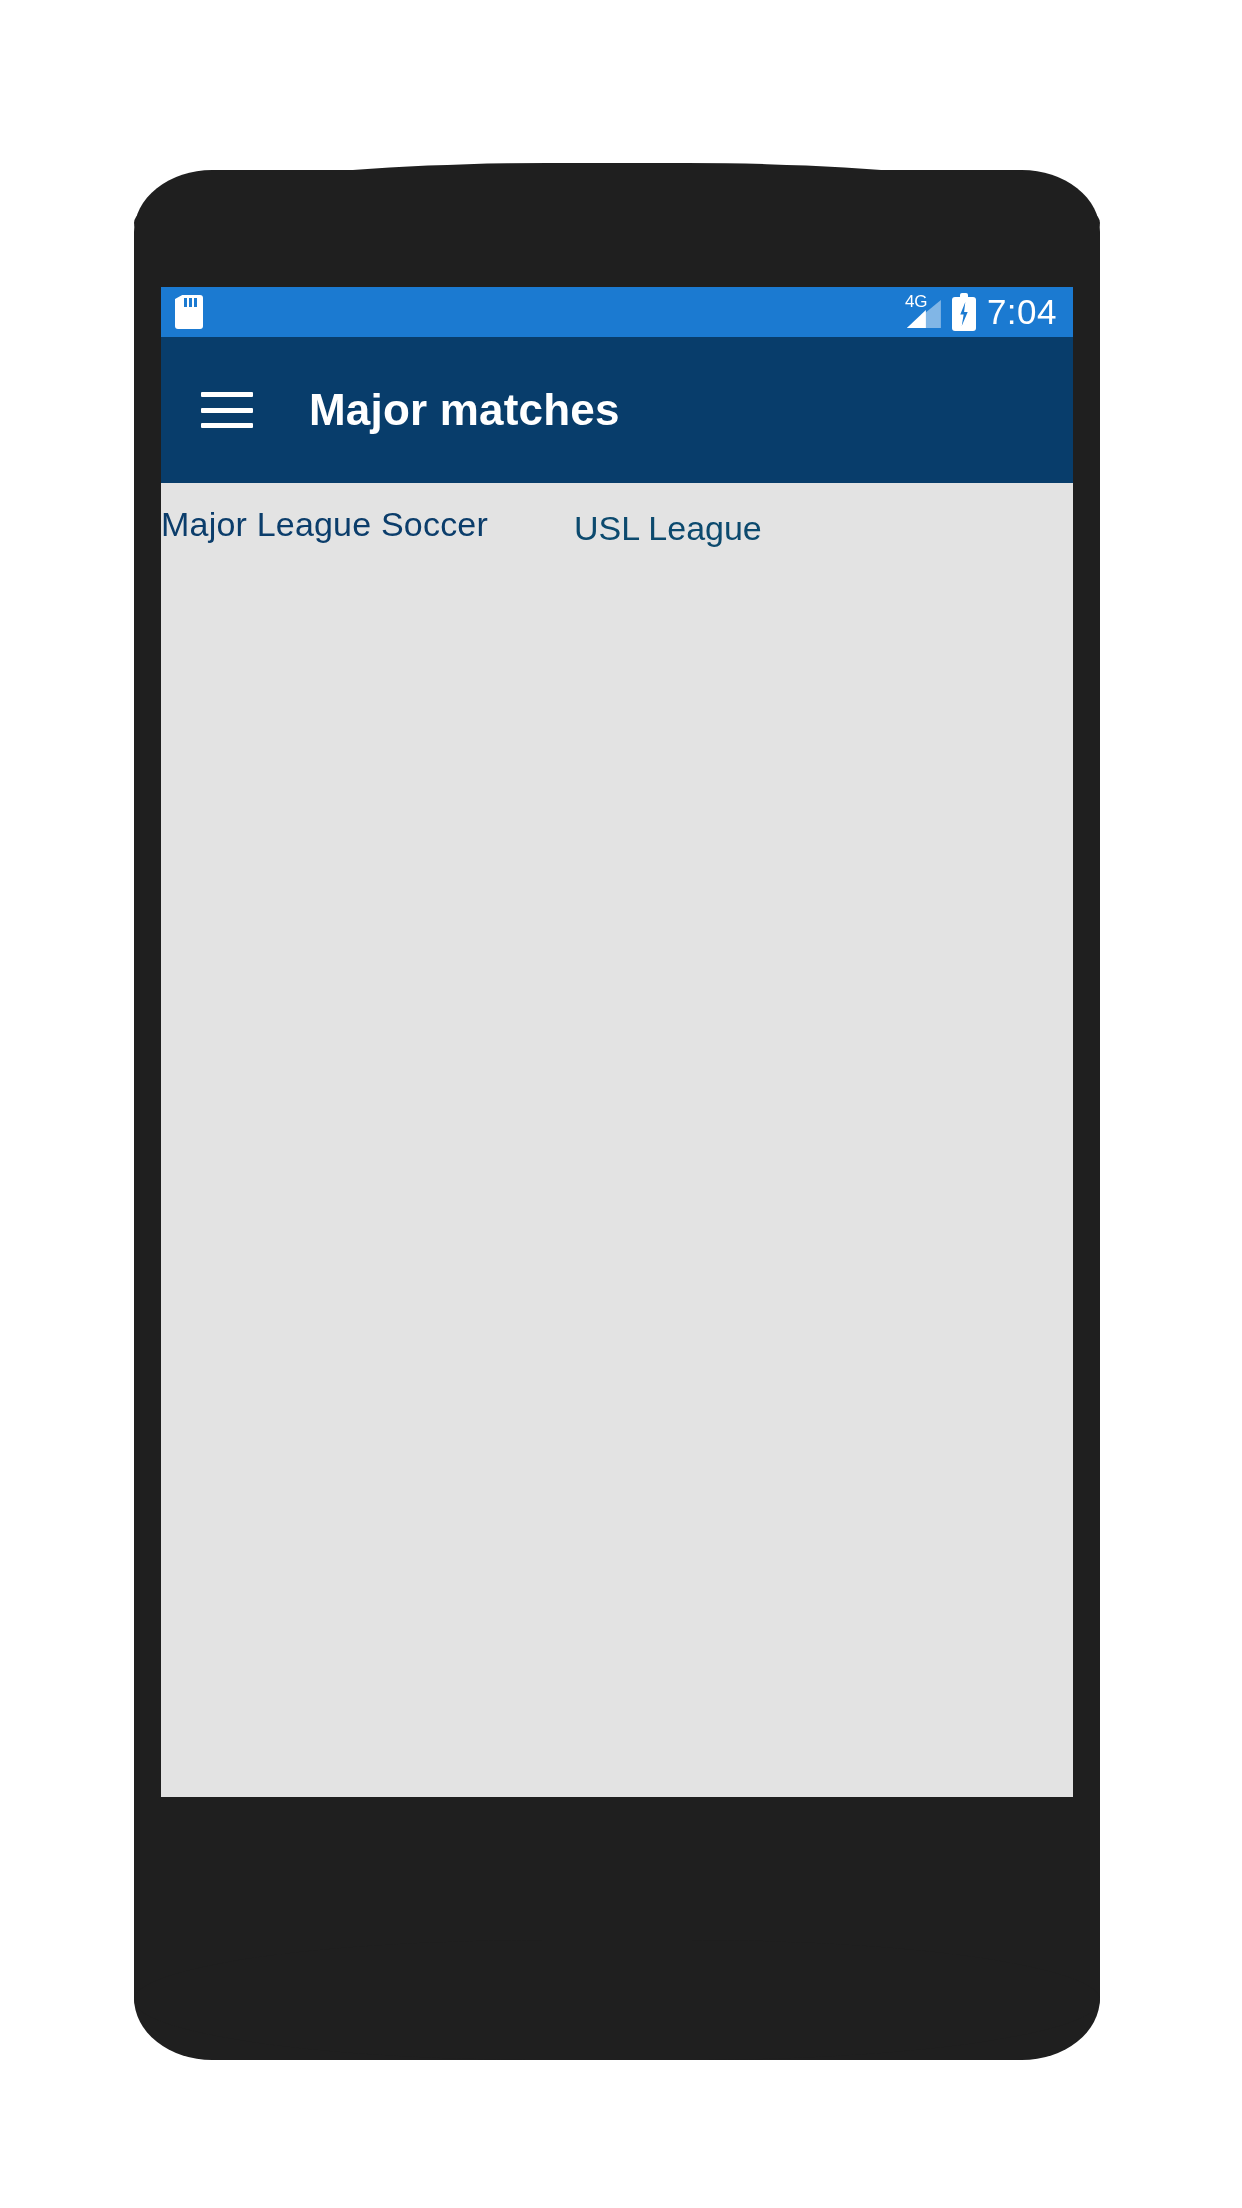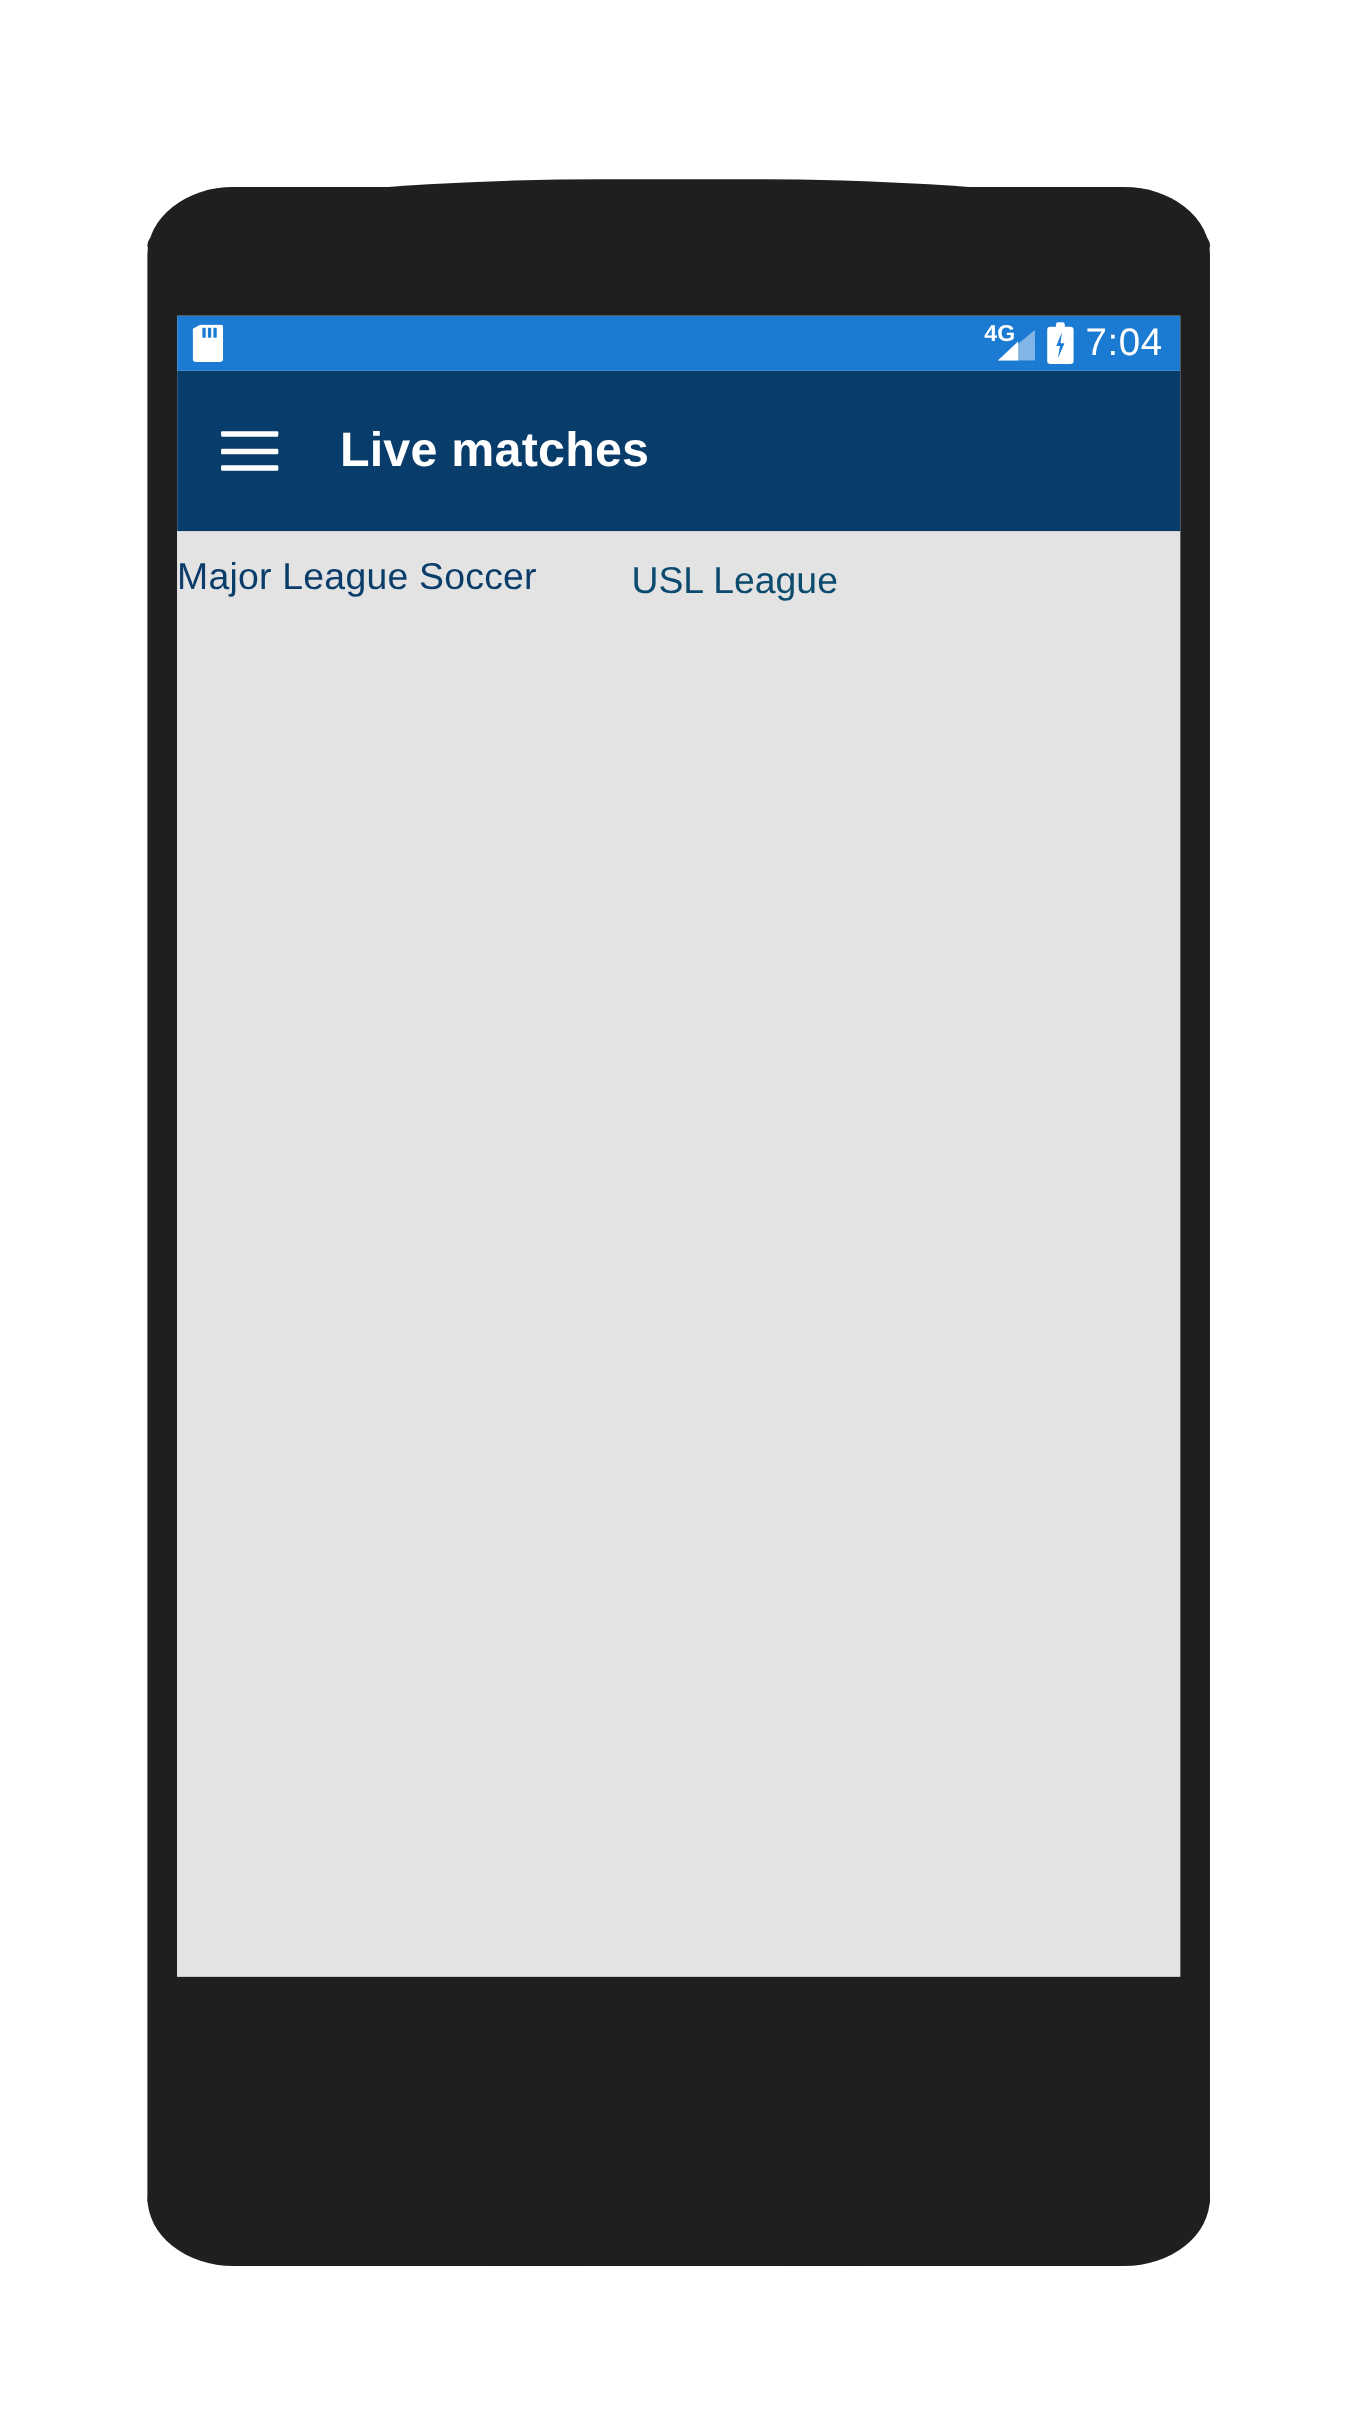--- a/index.html
+++ b/index.html
@@ -65,22 +65,22 @@
     display:flex; gap:2px;
   }
   #sdcard-icon .pins i{ display:block; width:3px; height:9px; background:#1b7ad1; }
 
   #status-right{
     margin-left:auto;
     display:flex; align-items:center; gap:11px;
   }
   #signal-wrap{ position:relative; width:46px; height:36px; }
   #signal-label{
-    position:absolute; left:0; top:-1px;
-    color:#fff; font-size:21px; font-weight:bold; line-height:1;
+    position:absolute; left:10px; top:-1px;
+    color:#fff; font-size:17px; font-weight:normal; line-height:1;
   }
   #signal-bars{
     position:absolute; right:0; bottom:2px;
     width:34px; height:28px;
   }
   #signal-bars .full{
     position:absolute; right:0; bottom:0; width:34px; height:28px;
     background:rgba(255,255,255,0.45);
     clip-path: polygon(100% 0, 100% 100%, 0 100%);
   }
@@ -248,21 +248,21 @@
       <div id="status-time">7:04</div>
     </div>
   </div>
 
   <div id="app-bar">
     <div id="menu-button">
       <span></span>
         <span></span>
         <span></span>
     </div>
-    <div id="app-title">Live matches</div>
+    <div id="app-title">Major matches</div>
   </div>
 
   <div id="content">
 
     <div class="league-title">Major League Soccer</div>
 
 
     <div id="footer-divider"></div>
     <div id="footer-league">USL League</div>
   </div>

